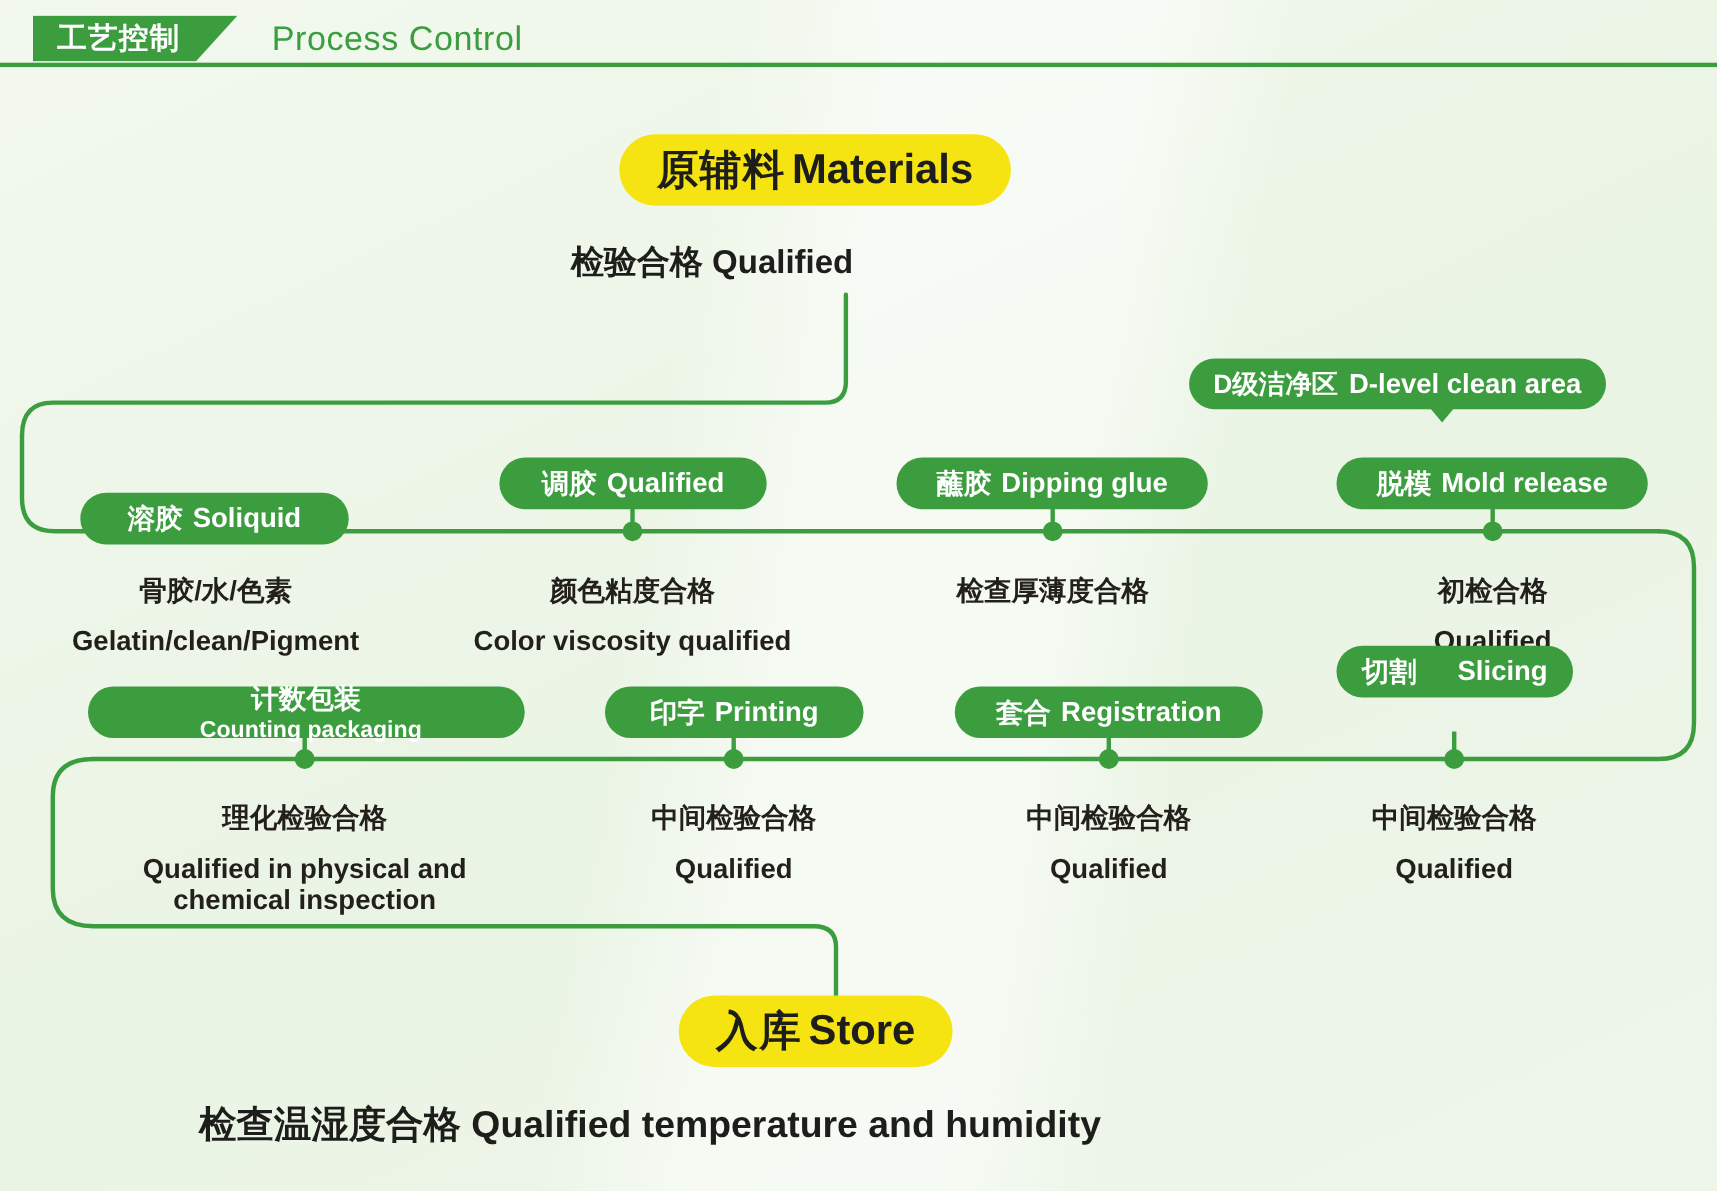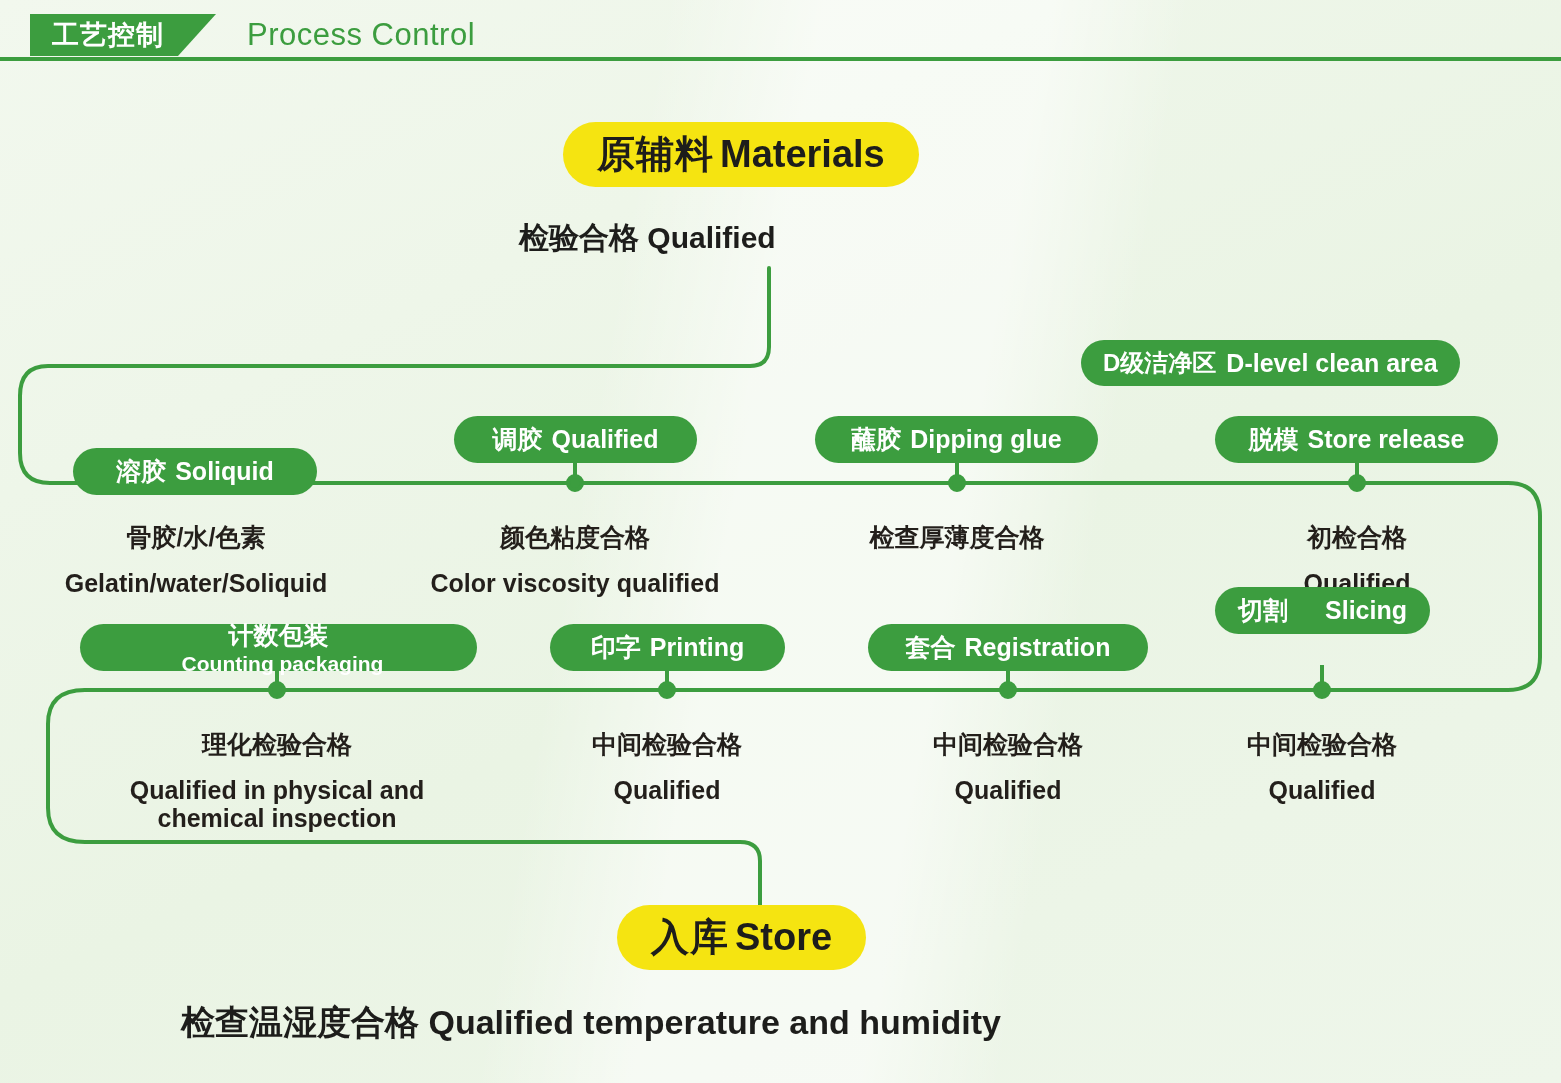--- a/index.html
+++ b/index.html
@@ -93,21 +93,21 @@
   }
   .bigcap.huge { font-size:34px; }
 
   
   #clean-bubble {
     position:absolute;
     background:#3c9d3f;
     border-radius:24px;
     height:46px;
     display:flex; align-items:center; justify-content:center;
-    padding:0 22px; white-space:nowrap; color:#fff;margin-top:14px;
+    padding:0 22px; white-space:nowrap; color:#fff;
   }
   #clean-bubble .zh { font-size:24px; font-weight:bold; }
   #clean-bubble .en { font-size:25px; font-weight:bold; margin-left:10px; }
   #clean-tail {
     position:absolute;
     width:0; height:0;
     border-left:11px solid transparent;
     border-right:11px solid transparent;
     border-top:13px solid #3c9d3f;
   }
@@ -180,26 +180,26 @@
 <div class="pill" style="left:454px; top:416px; width:243px;">
   <span class="zh">调胶</span>
   <span class="en">Qualified</span>
 </div>
 <div class="pill" style="left:815px; top:416px; width:283px;">
   <span class="zh">蘸胶</span>
   <span class="en">Dipping glue</span>
 </div>
 <div class="pill" style="left:1215px; top:416px; width:283px;">
   <span class="zh">脱模</span>
-  <span class="en">Store release</span>
+  <span class="en">Mold release</span>
 </div>
 
 <div class="caption" style="left:0px; top:505px; width:392px;">
   <span class="l1">骨胶/水/色素</span>
-  <span class="l2">Gelatin/water/Soliquid</span>
+  <span class="l2">Gelatin/clean/Pigment</span>
 </div>
 <div class="caption" style="left:380px; top:505px; width:390px;">
   <span class="l1">颜色粘度合格</span>
   <span class="l2">Color viscosity qualified</span>
 </div>
 <div class="caption" style="left:762px; top:505px; width:390px;">
   <span class="l1">检查厚薄度合格</span>
 </div>
 <div class="caption" style="left:1162px; top:505px; width:390px;">
   <span class="l1">初检合格</span>

